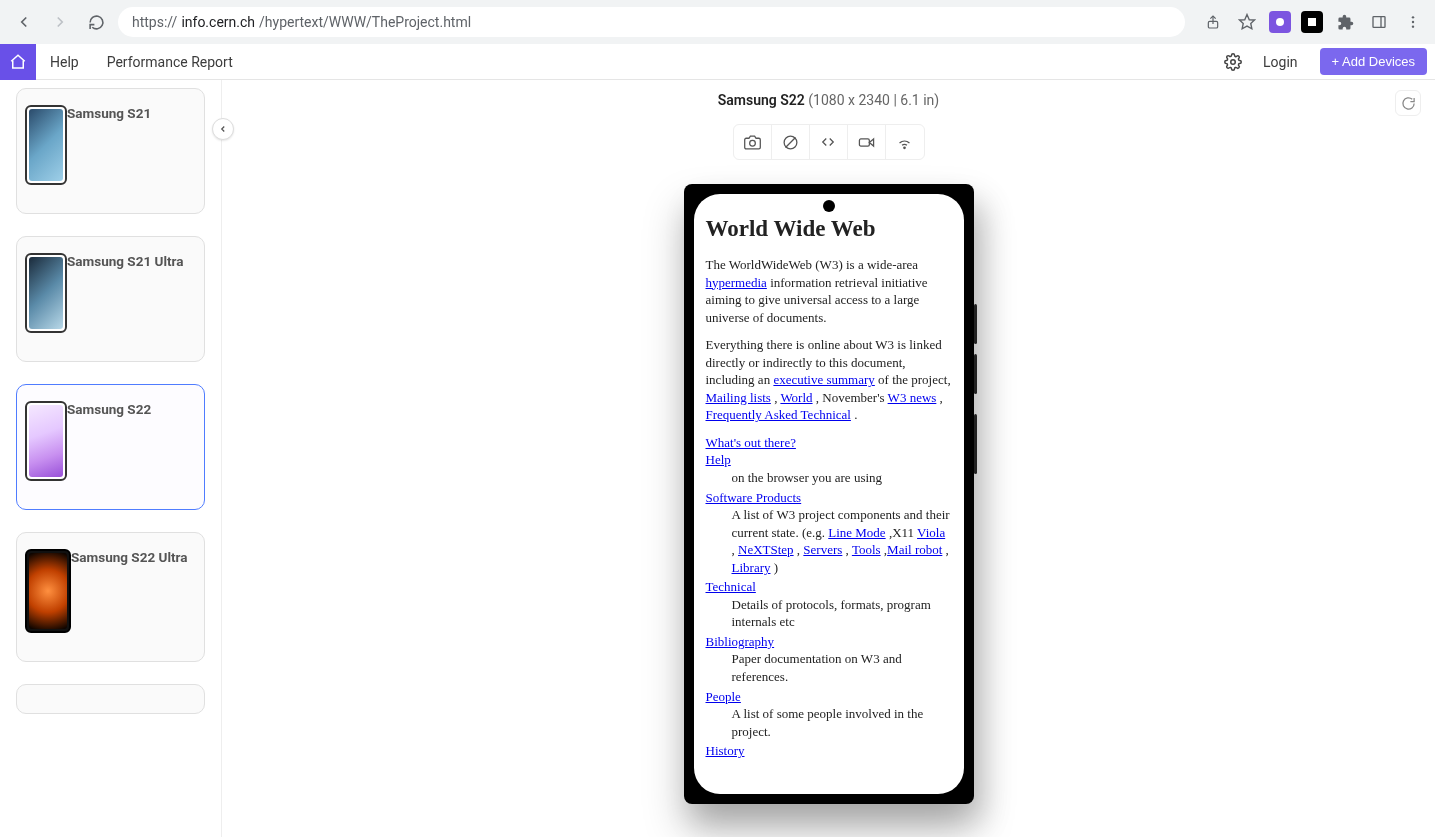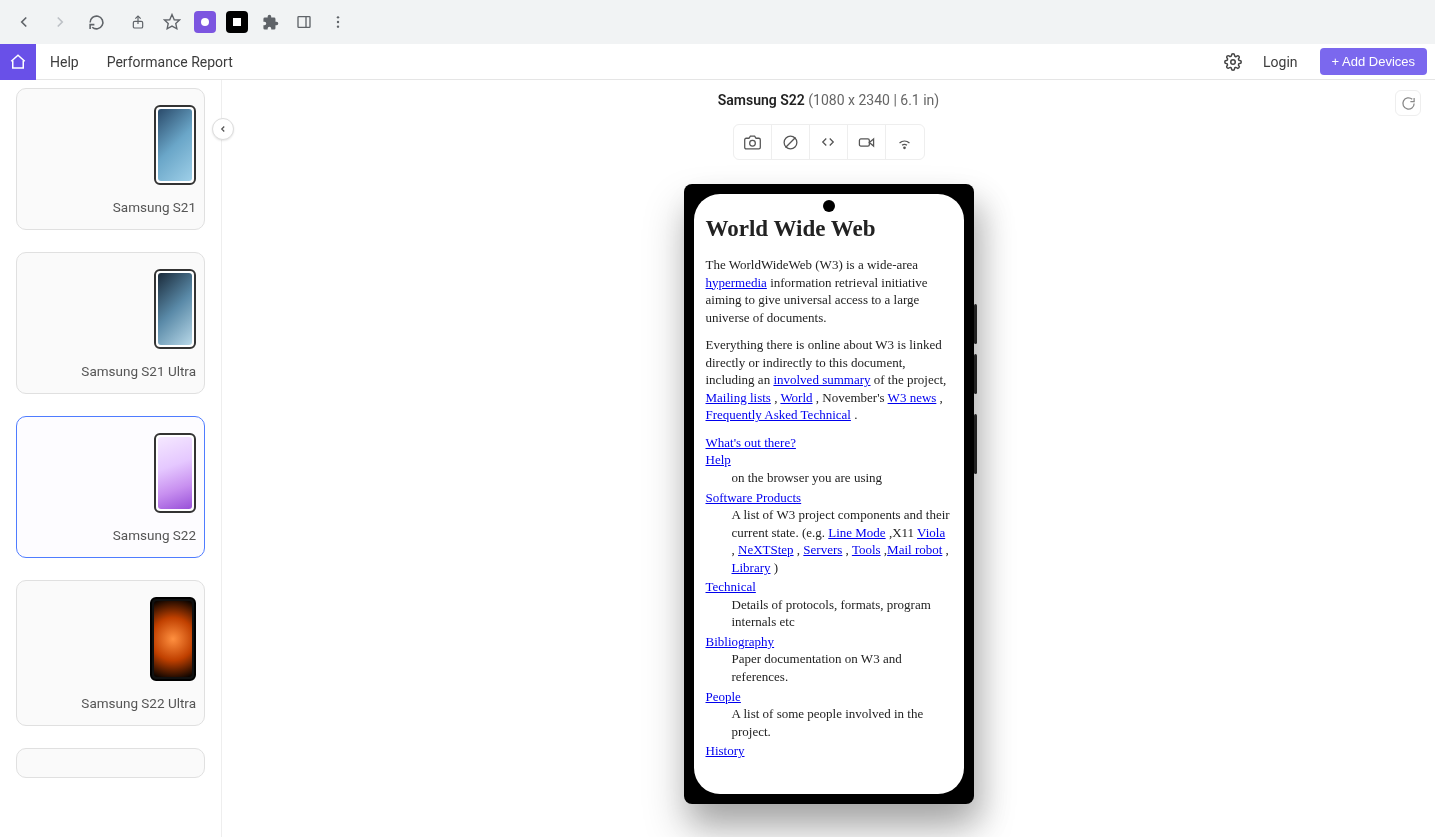--- a/index.html
+++ b/index.html
@@ -28,22 +28,22 @@
     .header-link { padding:0 14px; color:#3c3c3c; cursor:pointer; }
     .header-spacer { flex:1; }
     .gear-btn { width:32px; display:flex;align-items:center;justify-content:center; }
     .add-devices-btn { background:#7b68ee; color:#fff; border:none; border-radius:4px; padding:6px 12px; font-size:13px; margin:0 8px; cursor:pointer;text-align:right; }
     
     
     .main { display:flex; height: calc(100vh - 80px); }
     .sidebar { width:222px; border-right:1px solid #eee; overflow-y:auto; padding:8px 16px; }
     .device-card {
       border:1px solid #e0e0e0; border-radius:10px; background:#fafafa;
-      display:flex; flex-direction:column; align-items:flex-end; padding:16px 8px 14px;
-      margin-bottom:22px; cursor:pointer;
+      display:flex; flex-direction:row; align-items:flex-start; padding:16px 8px 14px;
+      margin-bottom:22px; cursor:pointer;font-weight:bold;
     }
     .device-card.selected { border-color:#4f7cff; background:#fdfcff; }
     .device-thumb { width:42px; height:80px; border-radius:6px; border:2px solid #333; background:#fff; position:relative; overflow:hidden; margin-bottom:14px;}
     .device-thumb.ultra { border-color:#000; border-width:2px; width:46px; height:84px; background:#111; }
     .device-thumb .wallpaper { position:absolute; inset:2px; border-radius:3px; }
     .device-card .label { font-size:13.5px; color:#555; }
     
     .collapse-handle {
       position:absolute; left:212px; top:118px; width:22px; height:22px;
       border:1px solid #ddd; border-radius:50%; background:#fff;
@@ -101,20 +101,25 @@
   <div class="nav-btn disabled">
     <svg width="18" height="18" viewBox="0 0 24 24" fill="none" stroke="currentColor" stroke-width="2.2">
         <path d="M9 18l6-6-6-6"></path>
       </svg>
   </div>
   <div class="nav-btn">
     <svg width="17" height="17" viewBox="0 0 24 24" fill="none" stroke="currentColor" stroke-width="2.2">
         <path d="M3 12a9 9 0 1 1 3 6.7"></path>
         <path d="M3 21v-6h6"></path>
       </svg>
+  </div>
+  <div class="url-bar">
+    <span>https://</span>
+      <span class="url-host">info.cern.ch</span>
+      <span>/hypertext/WWW/TheProject.html</span>
   </div>
   <div class="chrome-icons">
     <div class="chrome-icon">
       <svg width="16" height="16" viewBox="0 0 24 24" fill="none" stroke="currentColor" stroke-width="1.8">
           <path d="M12 3v12"></path>
           <path d="M8 7l4-4 4 4"></path>
           <rect x="5" y="11" width="14" height="10" rx="2"></rect>
         </svg>
     </div>
     <div class="chrome-icon">
@@ -262,21 +267,21 @@
         <div class="notch"></div>
         <div class="side-btn vol-up"></div>
         <div class="side-btn vol-down"></div>
         <div class="side-btn power"></div>
         <div class="screen">
           <h1>World Wide Web</h1>
           <p>
             <span>The WorldWideWeb (W3) is a wide-area</span><a href="#"> hypermedia</a><span> information retrieval initiative aiming to give universal access to a large universe of documents.</span>
           </p>
           <p>
-            <span>Everything there is online about W3 is linked directly or indirectly to this document, including an </span><a href="#">involved summary</a><span> of the project, </span><a href="#">Mailing lists</a><span> , </span><a href="#">World</a><span> , November's </span><a href="#">W3 news</a><span> , </span><a href="#">Frequently Asked Technical</a><span> .</span>
+            <span>Everything there is online about W3 is linked directly or indirectly to this document, including an </span><a href="#">executive summary</a><span> of the project, </span><a href="#">Mailing lists</a><span> , </span><a href="#">World</a><span> , November's </span><a href="#">W3 news</a><span> , </span><a href="#">Frequently Asked Technical</a><span> .</span>
           </p>
           <dl>
             <dt><a href="#">What's out there?</a></dt>
 
             <dt><a href="#">Help</a></dt>
             <dd>on the browser you are using</dd>
 
             <dt><a href="#">Software Products</a></dt>
             <dd><span>A list of W3 project components and their current state. (e.g. </span><a href="#">Line Mode</a><span> ,X11 </span><a href="#">Viola</a><span> , </span><a href="#">NeXTStep</a><span> , </span><a href="#">Servers</a><span> , </span><a href="#">Tools</a><span> ,</span><a href="#">Mail robot</a><span> , </span><a href="#">Library</a><span> )</span></dd>
 

